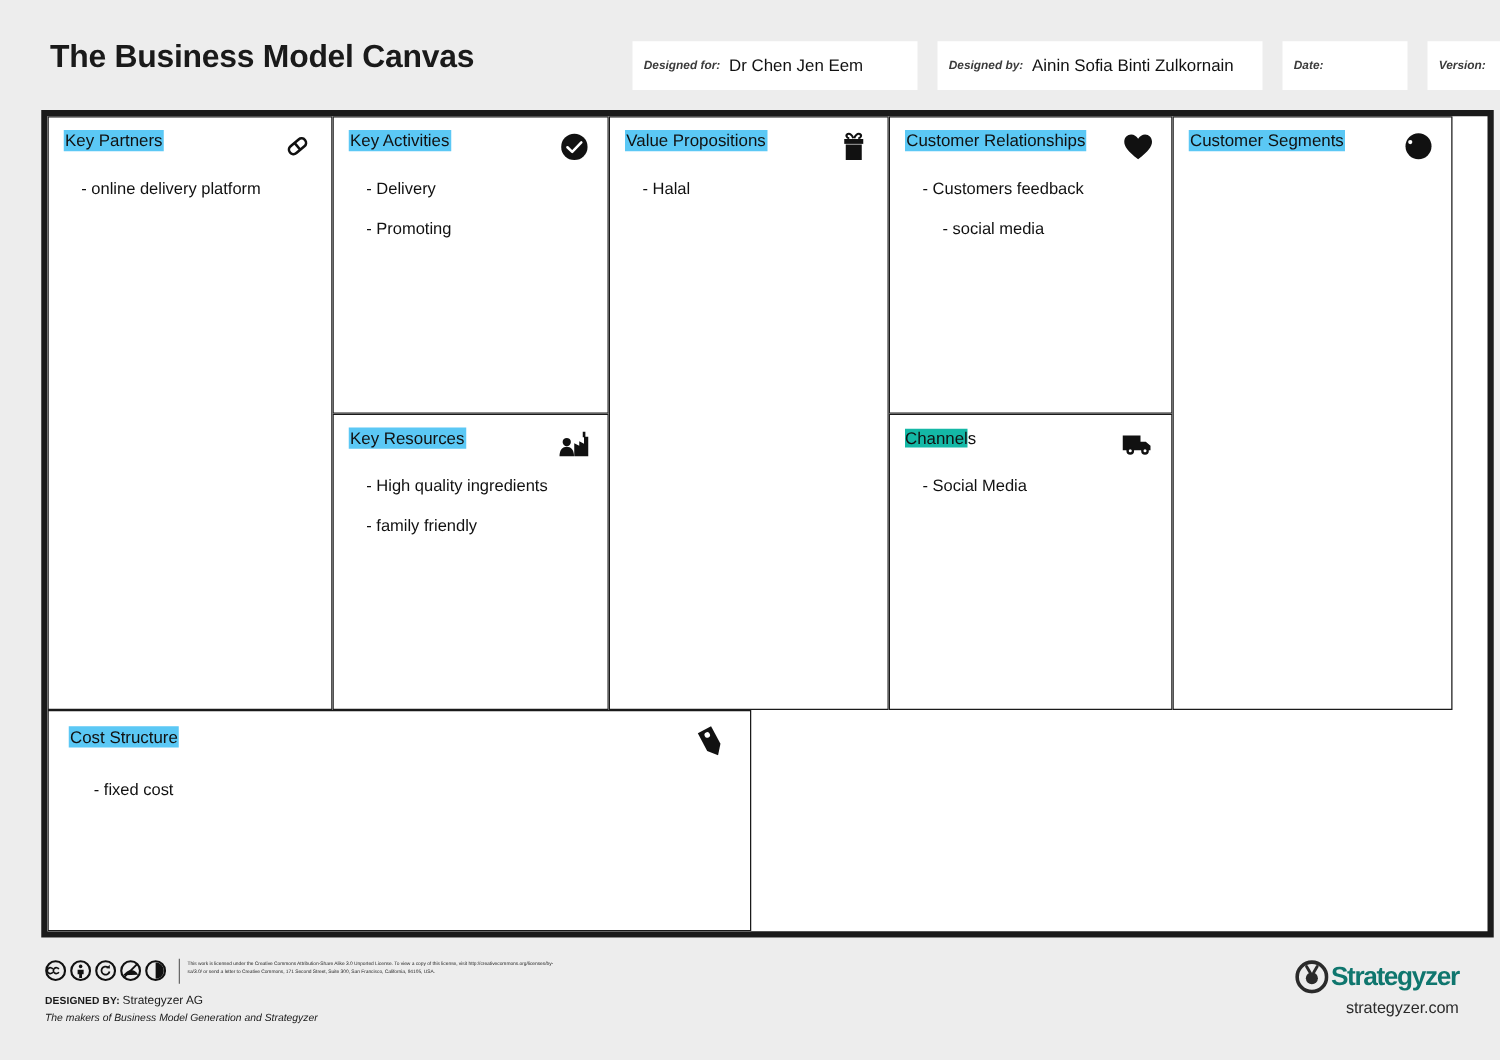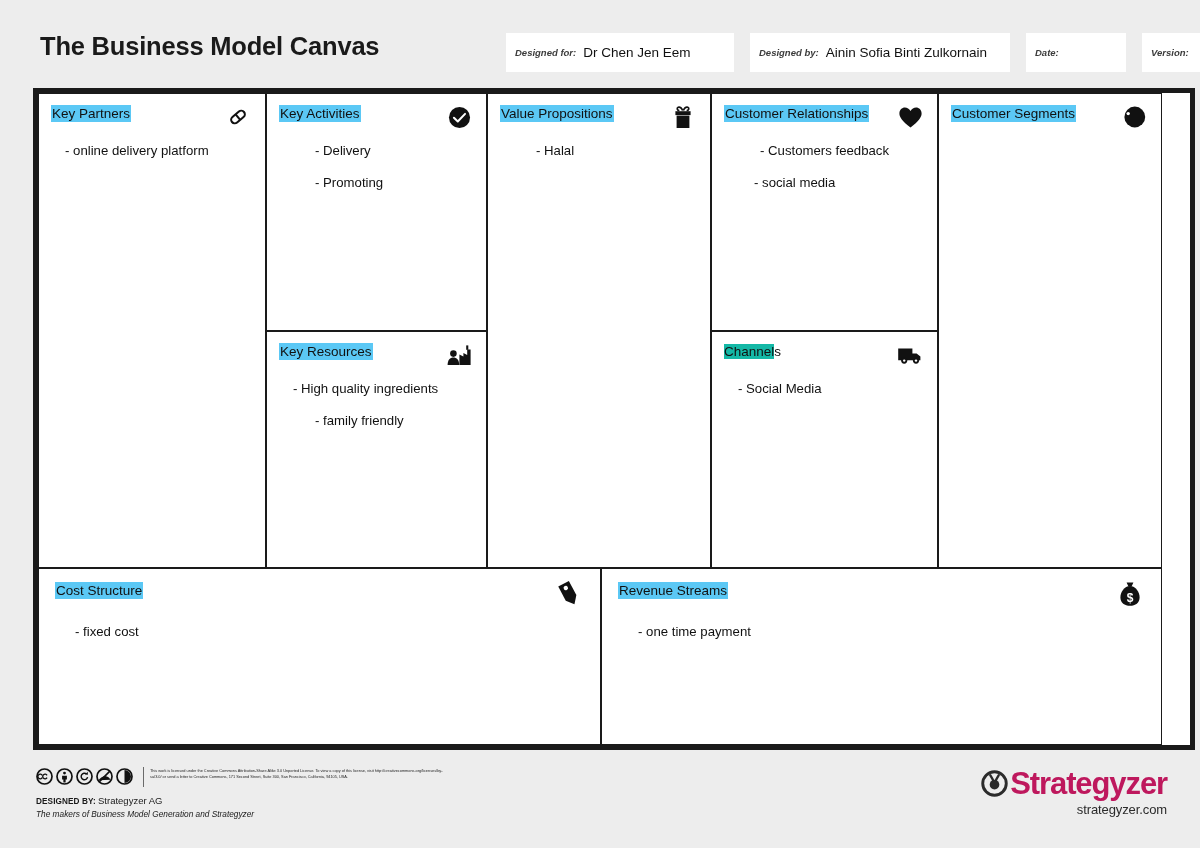--- a/index.html
+++ b/index.html
@@ -115,21 +115,21 @@
   .cell-body {
     margin: 4px 14px 0 26px;
   }
   .bullet {
     font-size: 13.2px;
     color: #111;
     line-height: 1.3;
     margin-bottom: 15px;
     white-space: nowrap;
   }
-  .bullet.indent-1 { margin-left: 22px; }
+  .bullet.indent-1 { margin-left: 0; }
   .bullet.indent-2 { margin-left: 16px; }
 
   
   .cell.bottom .cell-head { margin: 12px 16px 0 16px; }
   .cell.bottom .cell-body { margin: 8px 16px 0 36px; }
 
   
   .footer {
     position: absolute;
     left: 0; top: 760px;
@@ -189,23 +189,23 @@
     right: 33px; top: 8px;
     text-align: right;
   }
   .brand-row {
     display: flex;
     align-items: center;
     justify-content: flex-end;
     gap: 2px;
   }
   .brand-name {
-    font-size: 31px;
+    font-size: 21px;
     font-weight: bold;
-    color: #be185d;
+    color: #0f766e;
     letter-spacing: -1.1px;
     line-height: 1;
   }
   .brand-url {
     margin-top: 3px;
     font-size: 13px;
     color: #2b2b2b;
     letter-spacing: -0.1px;
   }
 </style>
@@ -361,35 +361,20 @@
               <circle cx="13" cy="7.2" r="2.2" fill="#fff"></circle>
             </g>
           </svg>
         </span>
       </div>
       <div class="cell-body">
         <div class="bullet">- fixed cost</div>
       </div>
     </div>
 
-    <div class="cell bottom" style="left:563px; top:475px; width:561px; height:177px;">
-      <div class="cell-head">
-        <span class="cell-title">Revenue Streams</span>
-        <span class="cell-icon">
-          <svg width="22" height="26" viewBox="0 0 22 26">
-            <path d="M7.6 1.4 L14.4 1.4 L12.6 5.4 L9.4 5.4 Z" fill="#111"></path>
-            <path d="M11 5 C16.6 5 20.6 11 20.6 16.4 C20.6 21.6 16.4 24.8 11 24.8 C5.6 24.8 1.4 21.6 1.4 16.4 C1.4 11 5.4 5 11 5 Z" fill="#111"></path>
-            <text x="11" y="21" font-family="Liberation Sans, sans-serif" font-size="12" font-weight="bold" fill="#fff" text-anchor="middle">$</text>
-          </svg>
-        </span>
-      </div>
-      <div class="cell-body">
-        <div class="bullet">- one time payment</div>
-      </div>
-    </div>
 
   </div>
 </div>
 
 <div class="footer">
 
   <div class="cc-block">
     <svg class="cc-badge" viewBox="0 0 24 24">
       <circle cx="12" cy="12" r="10.6" fill="none" stroke="#111" stroke-width="2.4"></circle>
       <path d="M8.8 10.3 a3.3 3.3 0 1 0 0 3.4" fill="none" stroke="#111" stroke-width="1.9"></path>

